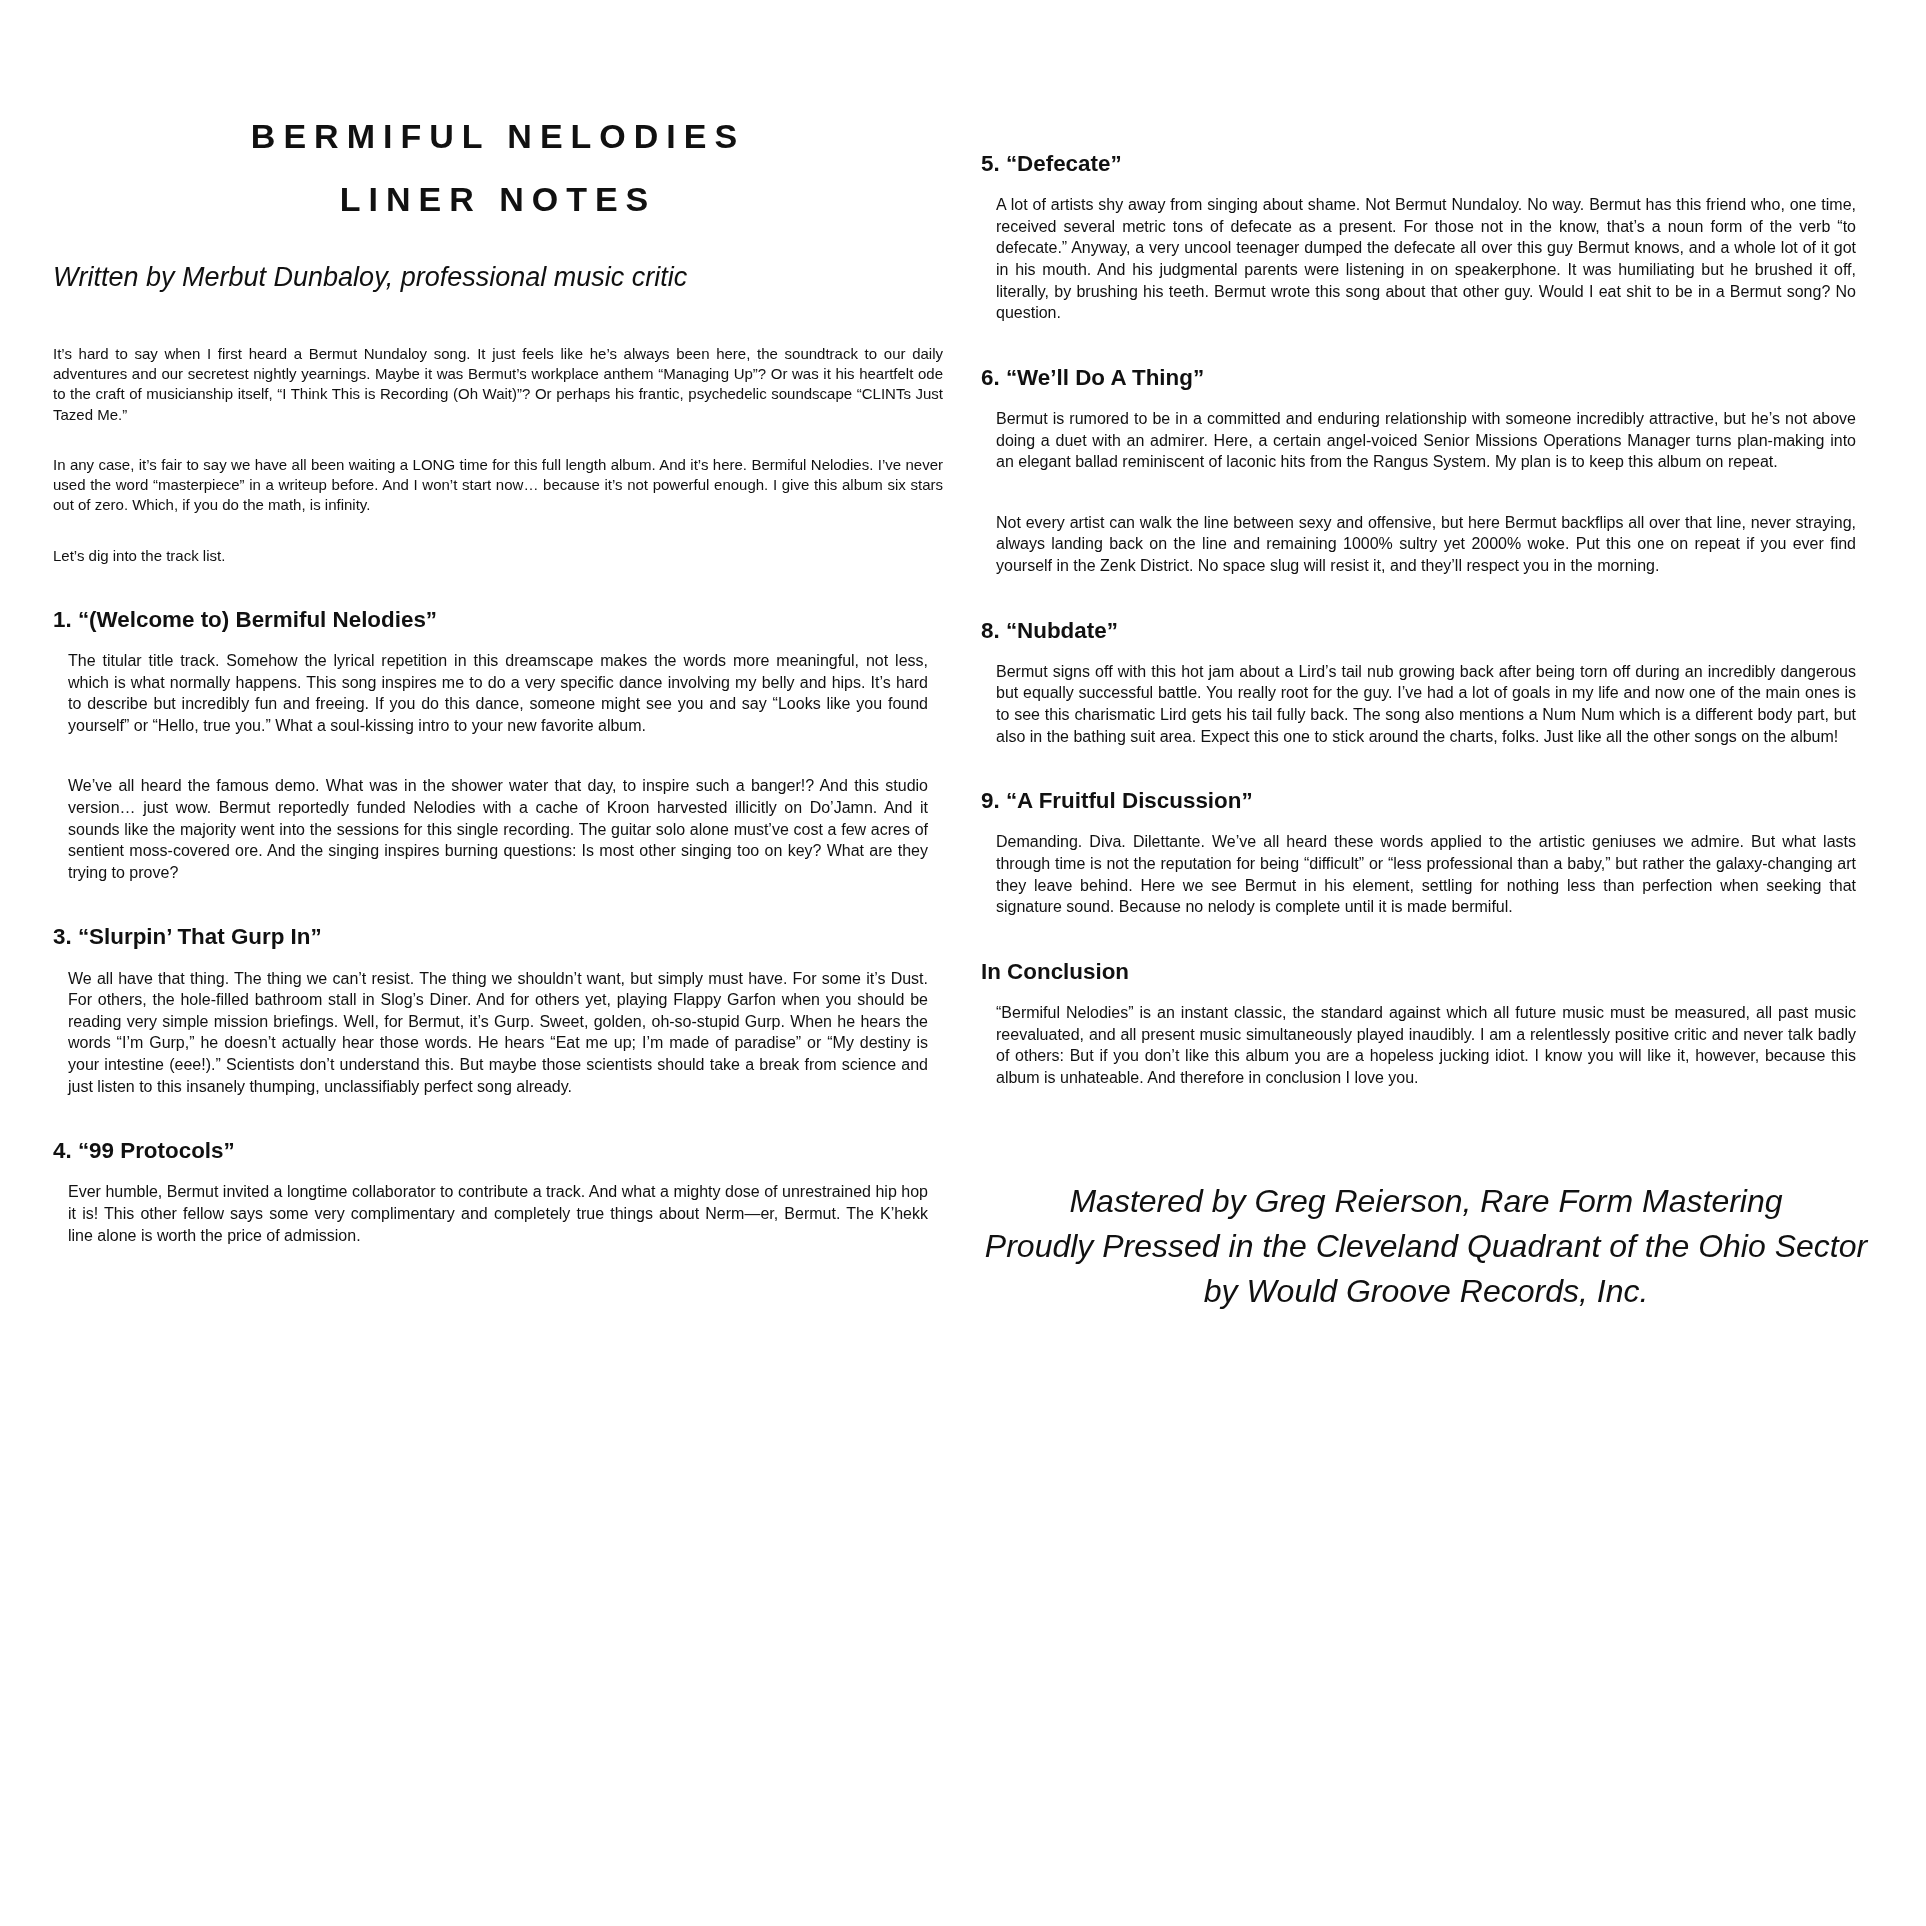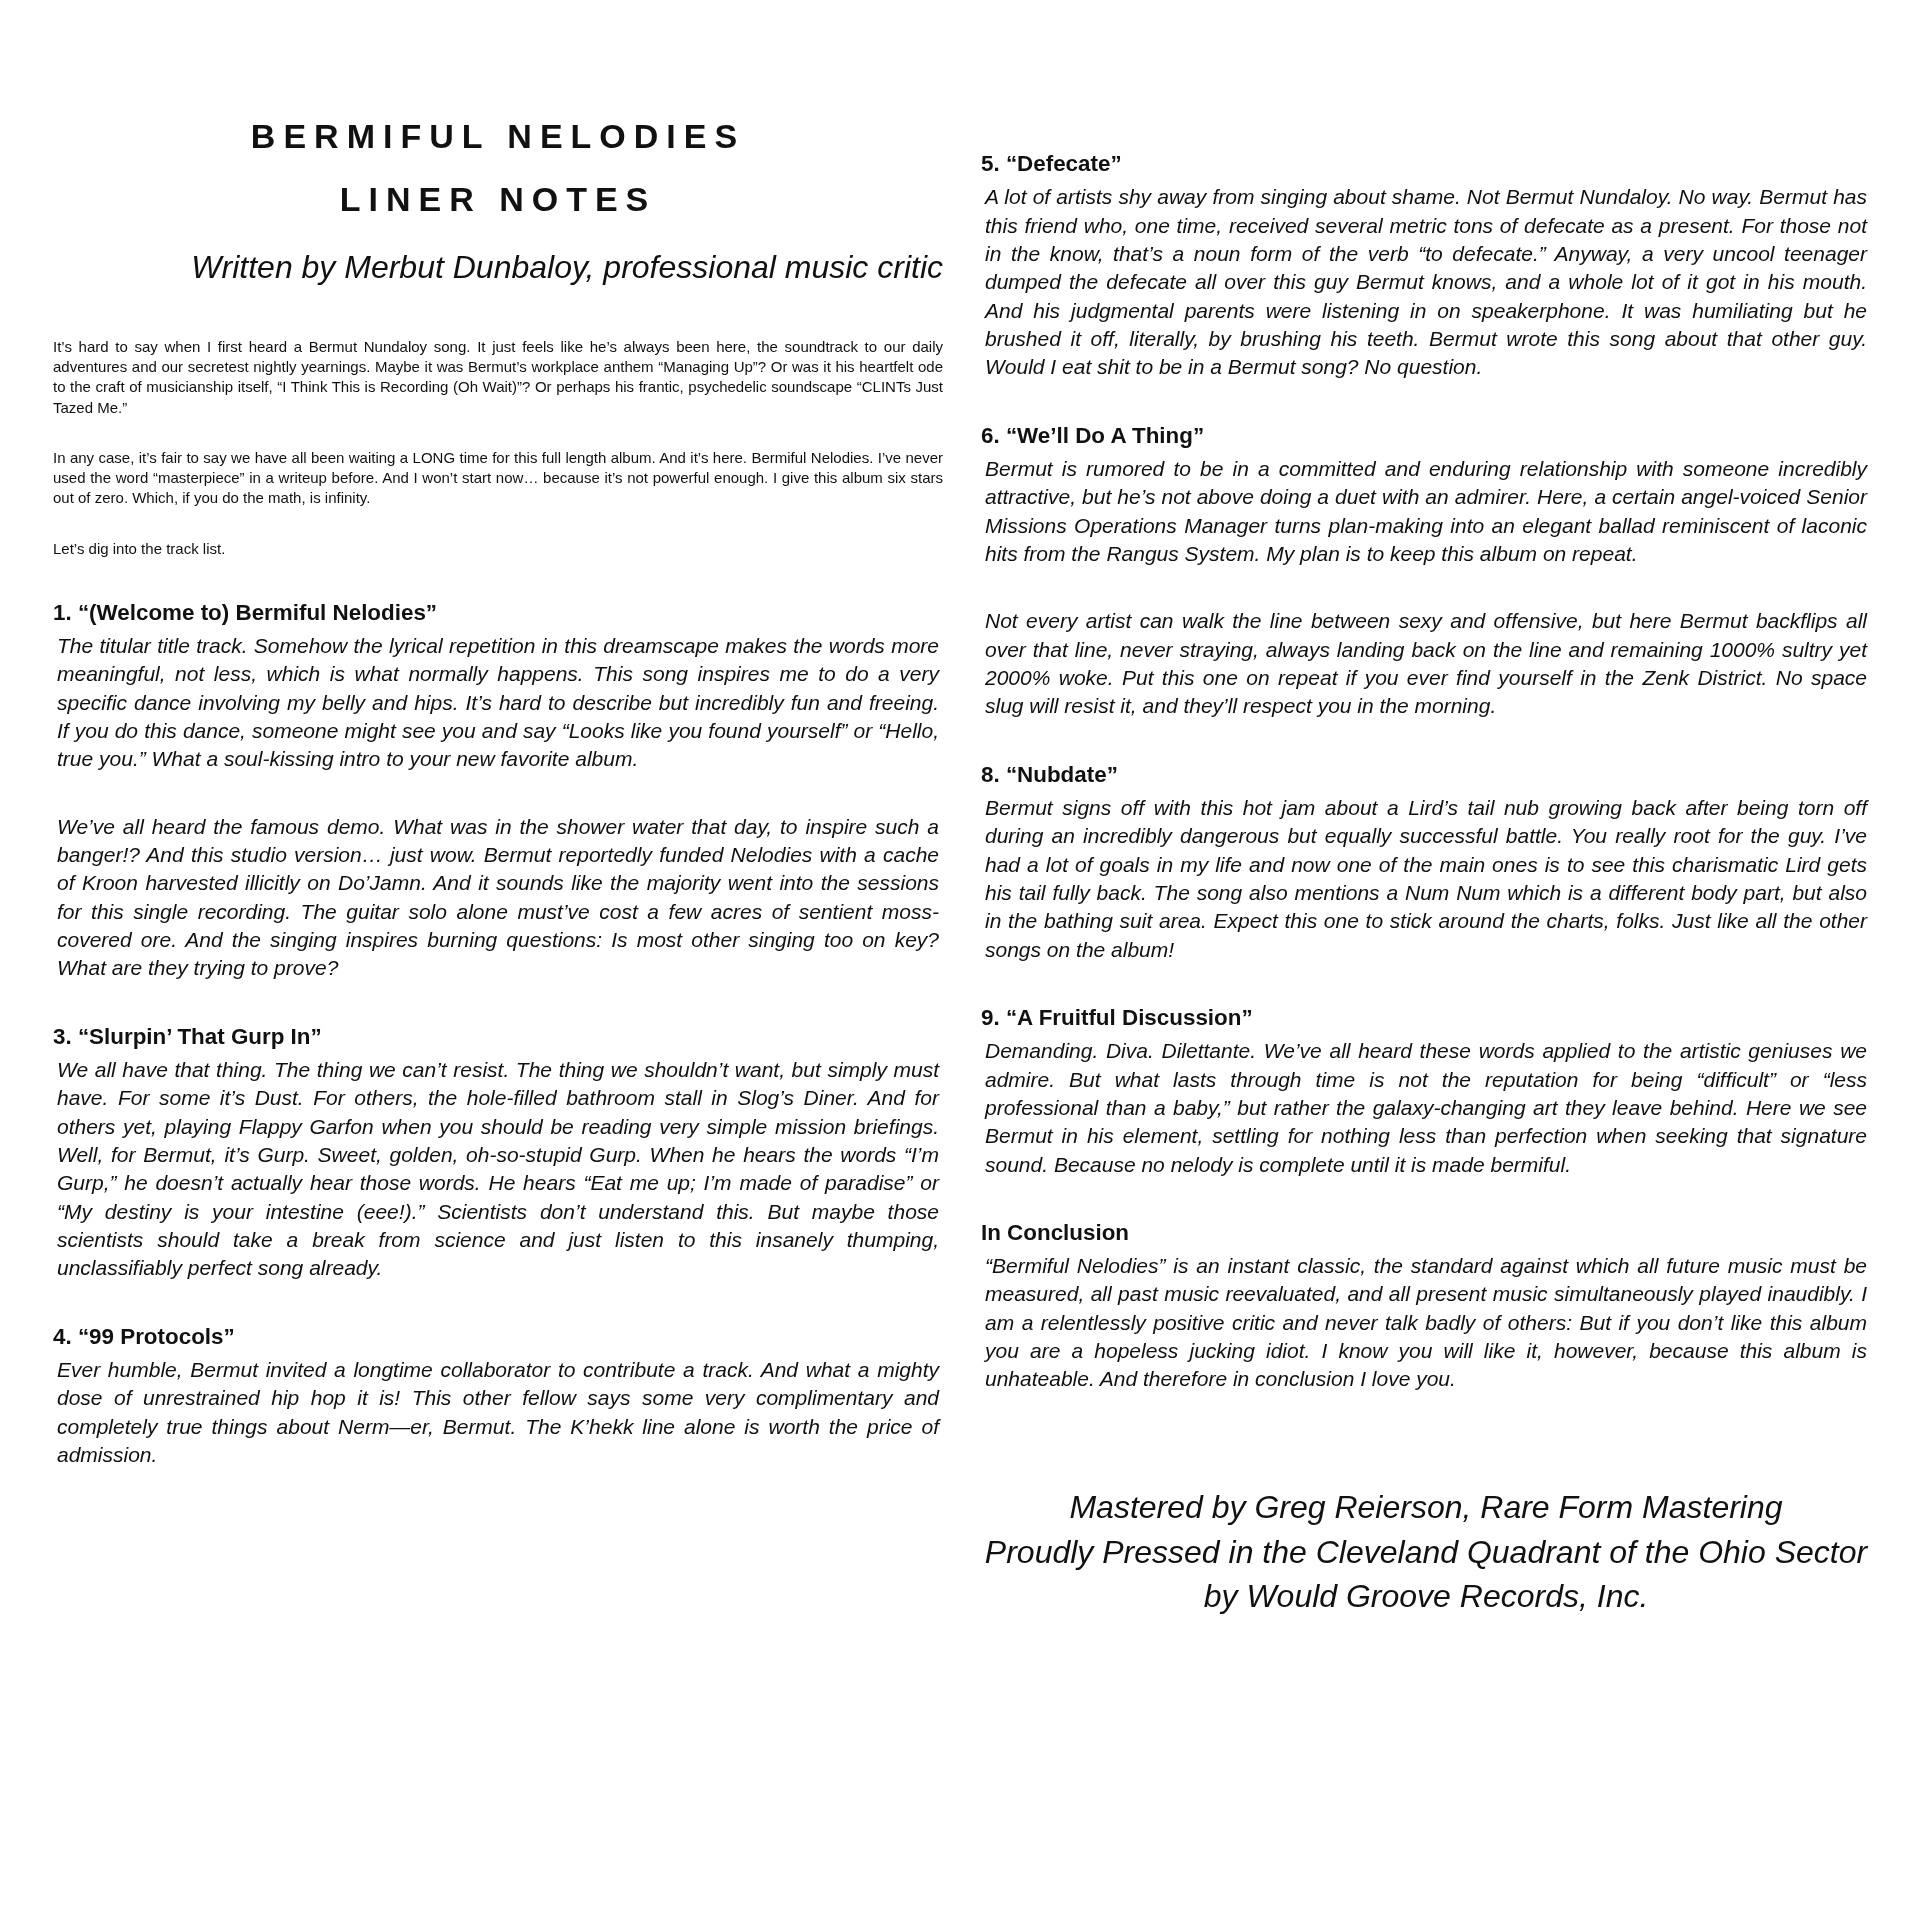--- a/index.html
+++ b/index.html
@@ -33,46 +33,45 @@
     text-align: center;
   }
   .title-line {
     font-size: 34px;
     font-weight: bold;
     letter-spacing: 8px;
     line-height: 1.85;
     white-space: nowrap;
   }
   .byline {
-    margin-top: 18px;
-    font-size: 32px;
+    margin-top: 31px;
+    font-size: 27px;
     font-style: italic;
-    text-align: right;
+    text-align: left;
   }
   .para {
     margin: 30px 0 0 0;
     font-size: 15px;
     line-height: 1.35;
     text-align: justify;
   }
   .para.first {
     margin-top: 51px;
   }
   .track {
     margin-top: 39px;
   }
   .track-heading {
     font-size: 22.4px;
     font-weight: bold;
     line-height: 1.35;
   }
   .track-desc {
-    margin: 4px;
-    font-size: 21px;
-    font-style: italic;
+    margin: 15px;
+    font-size: 16px;
     line-height: 1.35;
     text-align: justify;
   }
   .footer {
     margin-top: 91px;
     text-align: center;
     font-size: 32px;
     font-style: italic;
     line-height: 1.4;
   }

